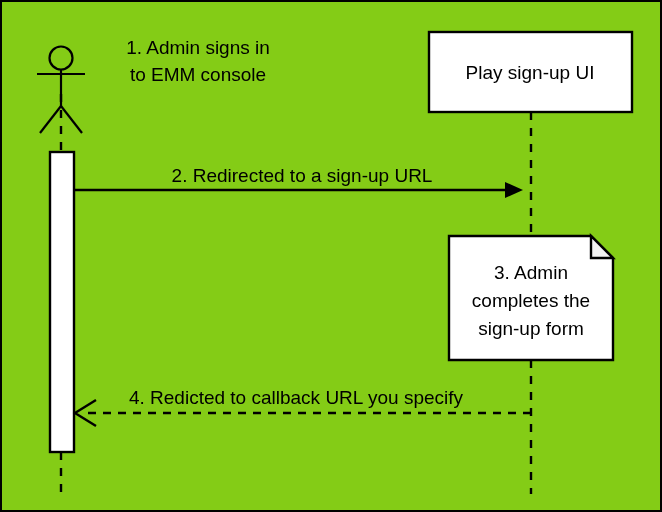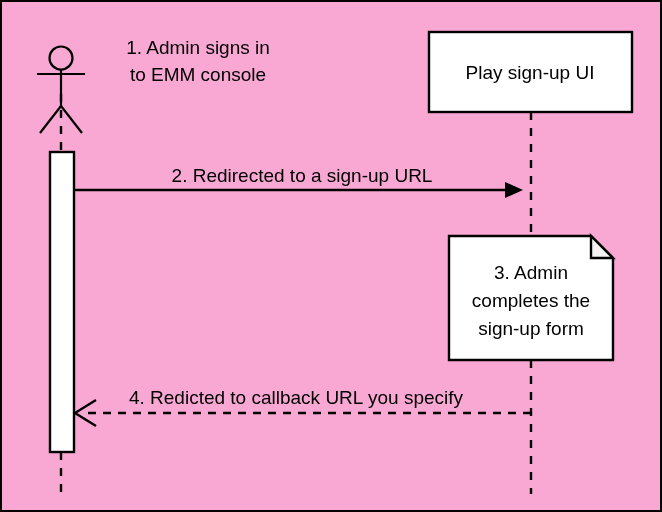--- a/index.html
+++ b/index.html
@@ -7,21 +7,21 @@
     padding: 0;
     background: #ffffff;
   }
   body {
     font-family: "Liberation Sans", sans-serif;
   }
   #canvas {
     position: relative;
     width: 662px;
     height: 512px;
-    background: #f9a8d4;
+    background: #84cc16;
     box-sizing: border-box;
     border: 2px solid #000000;
     overflow: hidden;
   }
   #diagram-svg {
     position: absolute;
     left: 0;
     top: 0;
     width: 662px;
     height: 512px;

